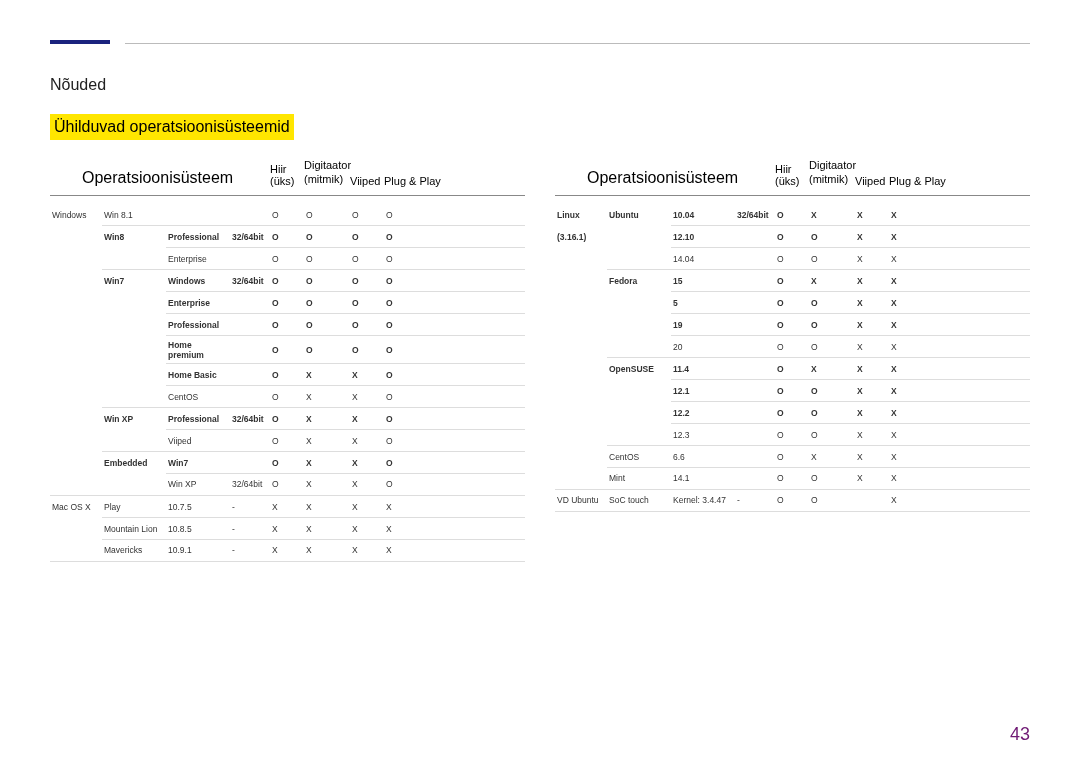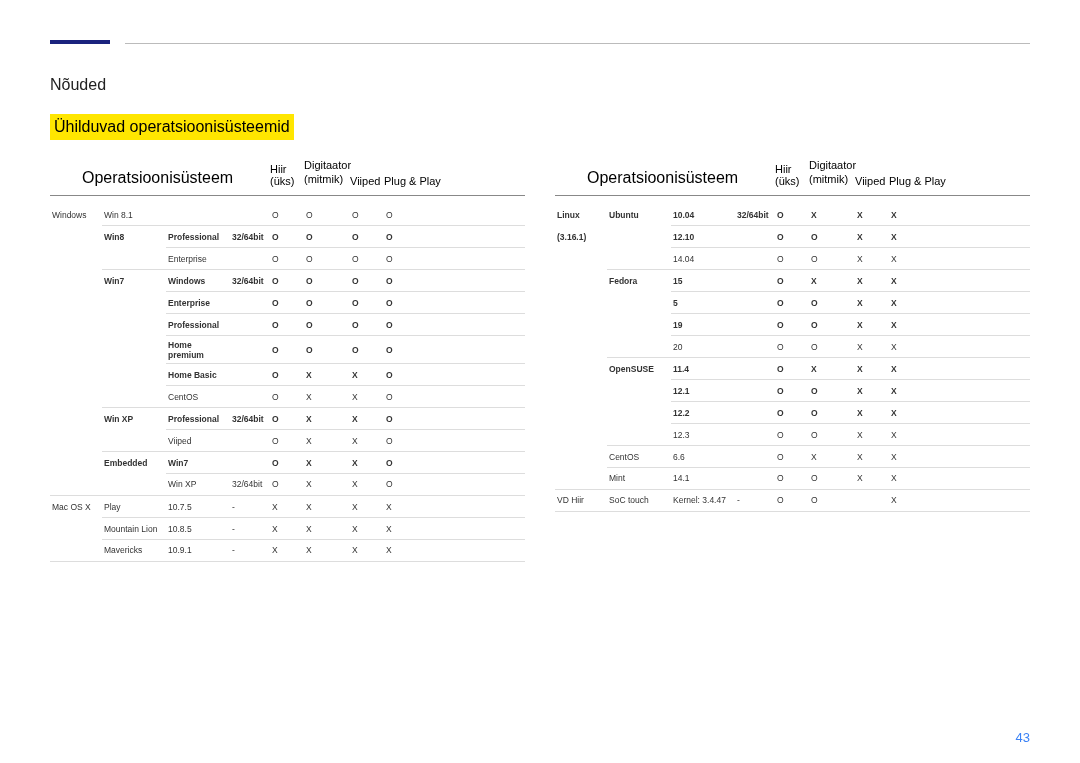--- a/index.html
+++ b/index.html
@@ -71,22 +71,22 @@
     min-height: 22px;
   }
   .row > div { padding: 4px 2px; }
   .rborder {
     border-bottom: 1px solid #ddd;
   }
   .page-num {
     position: absolute;
     bottom: 18px;
     right: 50px;
-    font-size: 13px;
-    color: #3b82f6;
+    font-size: 18px;
+    color: #701a75;
   }
   
   .b-from-2 { position: relative; }
   .b-from-2::after {
     content:""; position:absolute; left:52px; right:0; bottom:0; height:1px; background:#ddd;
   }
   .b-from-3 { position: relative; font-weight: bold; }
   .b-from-3::after {
     content:""; position:absolute; left:116px; right:0; bottom:0; height:1px; background:#ddd;
   }
@@ -412,21 +412,21 @@
           <div></div>
           <div>Mint</div>
           <div>14.1</div>
           <div></div>
           <div>O</div>
           <div>O</div>
           <div>X</div>
           <div>X</div>
         </div>
         <div class="row rborder">
-          <div>VD Hiir</div>
+          <div>VD Ubuntu</div>
           <div>SoC touch</div>
           <div>Kernel: 3.4.47</div>
           <div>-</div>
           <div>O</div>
           <div>O</div>
           <div></div>
           <div>X</div>
         </div>
       </div>
   </div>

